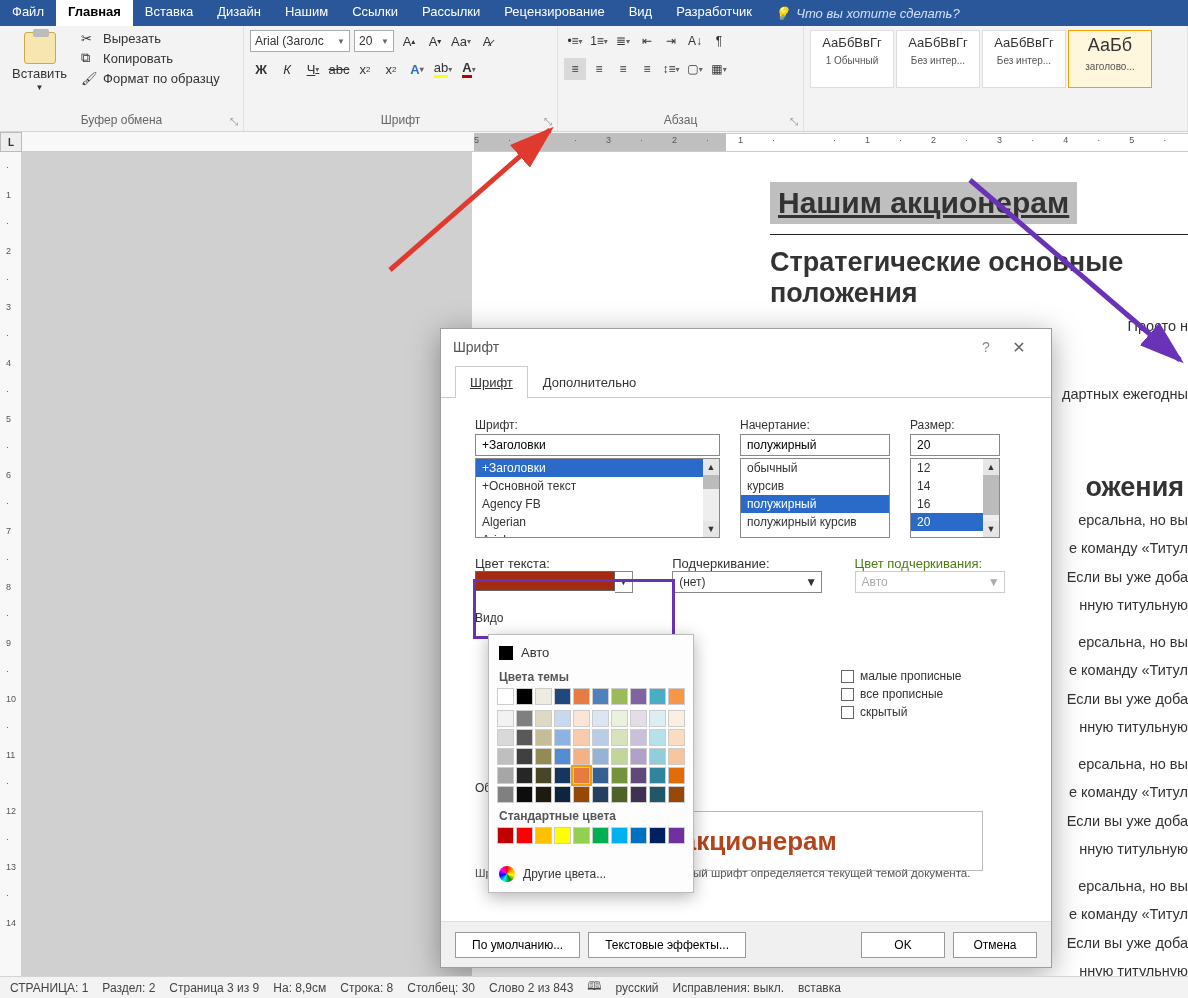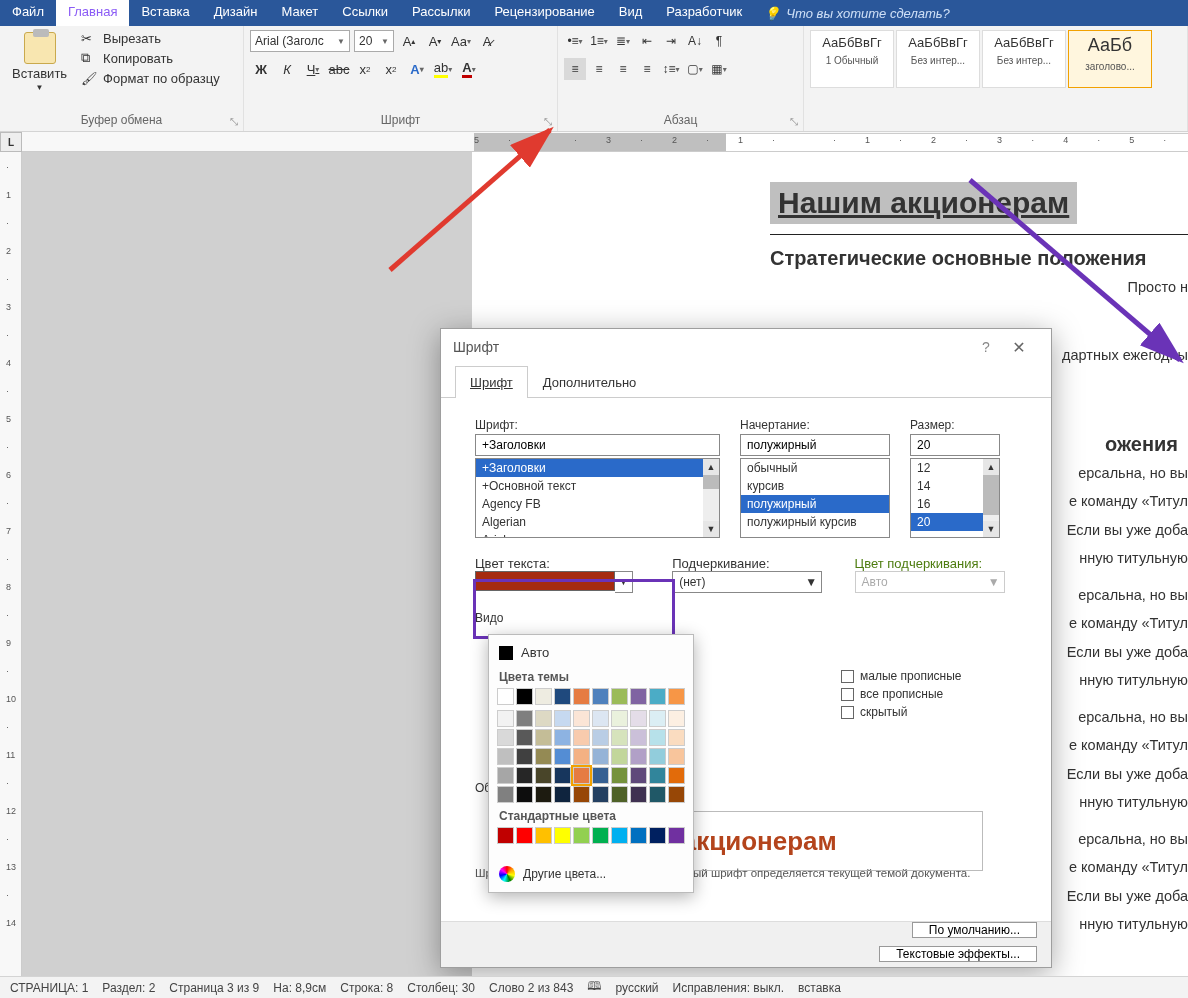--- a/index.html
+++ b/index.html
@@ -1,21 +1,21 @@
 <!DOCTYPE html>
 <html><head>
 <meta charset="utf-8">
 <style>
   * { box-sizing: border-box; margin: 0; padding: 0; font-family: "Segoe UI", Tahoma, sans-serif; }
   body { background: #fff; width: 1188px; height: 998px; overflow: hidden; position: relative; font-size: 13px; color: #333; }
 
   
   .menubar { display: flex; background: #2a579a; color: #fff; height: 26px; align-items: stretch; font-size: 13px; }
   .menubar .tab { padding: 4px 12px; cursor: pointer; }
-  .menubar .tab.active { background: #fff; color: #8b5cf6; font-weight: 400; }
+  .menubar .tab.active { background: #fff; color: #000000; font-weight: 700; }
   .menubar .tab.file { background: #2a579a; }
   .menubar .tell { display: flex; align-items: center; gap: 6px; padding: 0 10px; color: #cfe0f7; font-style: italic; }
 
   
   .ribbon { background: #f3f3f3; border-bottom: 1px solid #d4d4d4; height: 106px; display: flex; }
   .group { border-right: 1px solid #e1e1e1; padding: 4px 6px 2px 6px; display: flex; flex-direction: column; justify-content: space-between; position: relative; }
   .group-label { text-align: center; font-size: 12px; color: #666; padding-bottom: 2px; }
   .launcher { position: absolute; right: 2px; bottom: 2px; width: 14px; height: 14px; font-size: 10px; color: #888; display:flex;align-items:center;justify-content:center; }
 
   
@@ -61,21 +61,21 @@
 
   
   .workspace{display:flex; height: calc(998px - 26px - 106px - 20px - 22px);}
   .v-ruler{width:22px; background:#f8f8f8; border-right:1px solid #ccc;position:relative;font-size:9px;color:#555;}
   .v-ruler .vt{position:absolute;left:6px;}
   .page-wrap{flex:1; background:#d0d0d0; position:relative; overflow:hidden;}
   .page{position:absolute; left:450px; top:0; width:738px; background:#fff; padding:30px 22px 22px 26px; min-height:900px;}
   .callout{position:absolute; left:530px; top:30px; width:170px; color:#c55a2c; font-style:italic; font-size:16px; line-height:1.4;}
   .h1{font-size:30px; font-weight:bold; background:#bfbfbf; padding:4px 8px; display:inline-block; margin-bottom:6px; text-decoration:underline;}
   .hr{border:none;border-top:1.5px solid #222;margin:4px 0 12px 0; width:460px;}
-  .h2{font-size:20px; font-weight:bold; margin:10px 10px 6px 0;}
+  .h2{font-size:27px; font-weight:bold; margin:10px 4px 6px 0;}
   .bodytext{font-size:14.5px; line-height:1.55; margin-bottom:6px; max-width:470px;}
   .doc-right{margin-left:272px;}
 
   
   .arrow{position:absolute;pointer-events:none;}
 
   
   .dialog{position:absolute; left:440px; top:328px; width:612px; height:640px; background:#fff; border:1px solid #9e9e9e; box-shadow:0 6px 28px rgba(0,0,0,.35);}
   .dlg-title{height:36px; display:flex; align-items:center; padding:0 12px; font-size:14px; color:#555;}
   .dlg-title .spacer{flex:1;}
@@ -118,41 +118,41 @@
   .cp-grid .c{border:1px solid #ccc;cursor:pointer;}
   .cp-grid .c.sel{outline:2px solid #f2a100;}
   .cp-more{display:flex;align-items:center;gap:8px;padding:6px 2px 2px 2px;cursor:pointer;font-size:12px;margin-top:16px;}
   .pie{width:16px;height:16px;border-radius:50%;background:conic-gradient(red,orange,yellow,green,cyan,blue,magenta,red);}
 
   
   .preview-box{border:1px solid #bbb; height:60px; margin:12px 34px 4px 34px; display:flex;align-items:center;justify-content:center;font-size:26px;font-weight:bold;color:#b4441c;}
   .preview-note{font-size:11.5px;color:#555; padding:0 34px;}
 
   
-  .dlg-footer{position:absolute;bottom:0;left:0;right:0;height:46px;border-top:1px solid #ddd;background:#f0f0f0;display:flex;align-items:flex-end;padding:0 14px;gap:8px;flex-direction:column;}
+  .dlg-footer{position:absolute;bottom:0;left:0;right:0;height:46px;border-top:1px solid #ddd;background:#f0f0f0;display:flex;align-items:center;padding:0 14px;gap:8px;}
   .btn{border:1px solid #999;background:#fff;height:26px;padding:0 16px;font-size:12px;cursor:pointer;}
   .dlg-footer .spacer{flex:1;}
 
   
   .status{position:absolute;bottom:0;left:0;right:0;height:22px;background:#f3f3f3;border-top:1px solid #d4d4d4;display:flex;align-items:center;font-size:12px;color:#444;gap:14px;padding:0 10px;}
 
   
   .disabled{color:#4d7c0f;}
   .dropdown.disabled{color:#aaa;border-color:#ccc;}
   .combo .caret{margin-left:auto;font-size:8px;color:#666;}
 </style>
 </head>
 <body>
 
 <div class="menubar">
   <div class="tab file">Файл</div>
   <div class="tab active">Главная</div>
   <div class="tab">Вставка</div>
   <div class="tab">Дизайн</div>
-  <div class="tab">Макет</div>
+  <div class="tab">Нашим</div>
   <div class="tab">Ссылки</div>
   <div class="tab">Рассылки</div>
   <div class="tab">Рецензирование</div>
   <div class="tab">Вид</div>
   <div class="tab">Разработчик</div>
   <div class="tell">
     <span>💡</span>
     <span>Что вы хотите сделать?</span>
   </div>
 </div>

